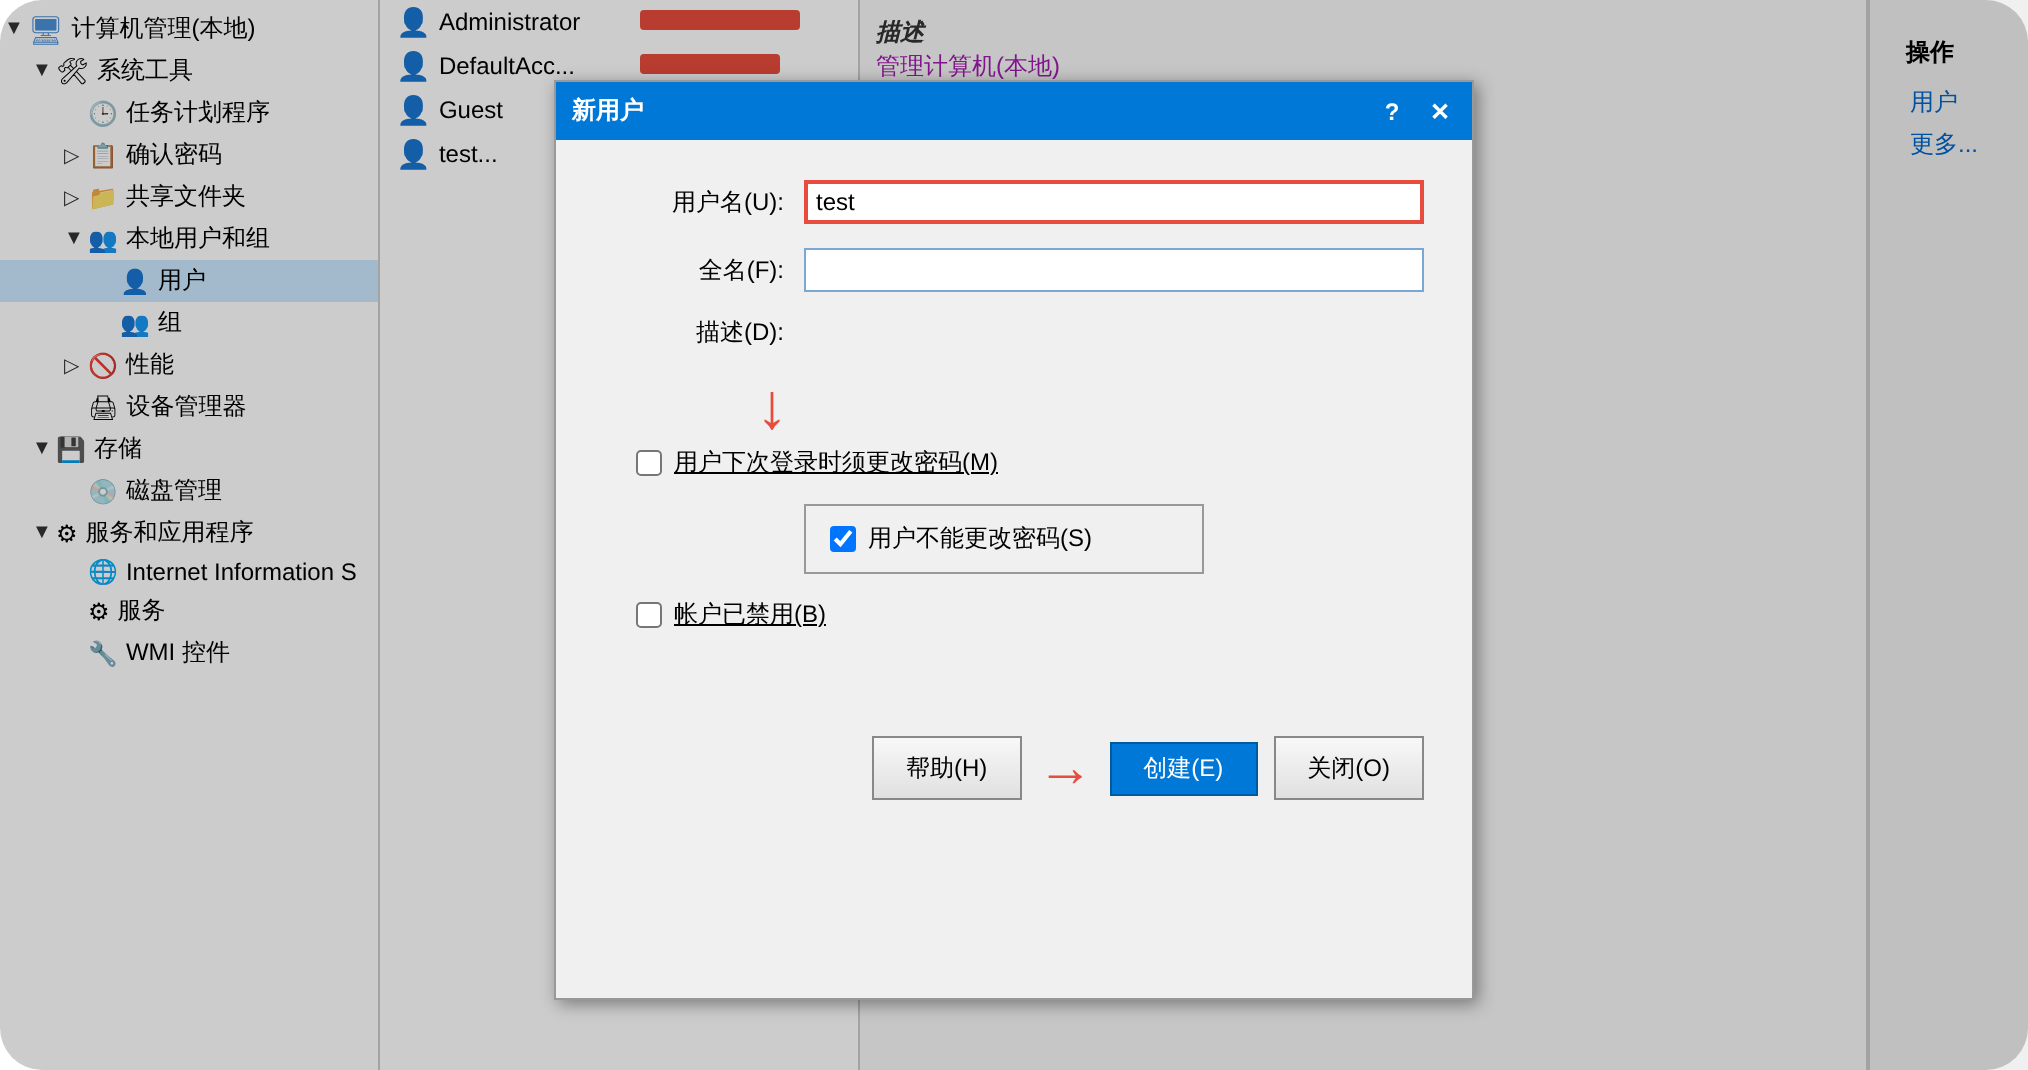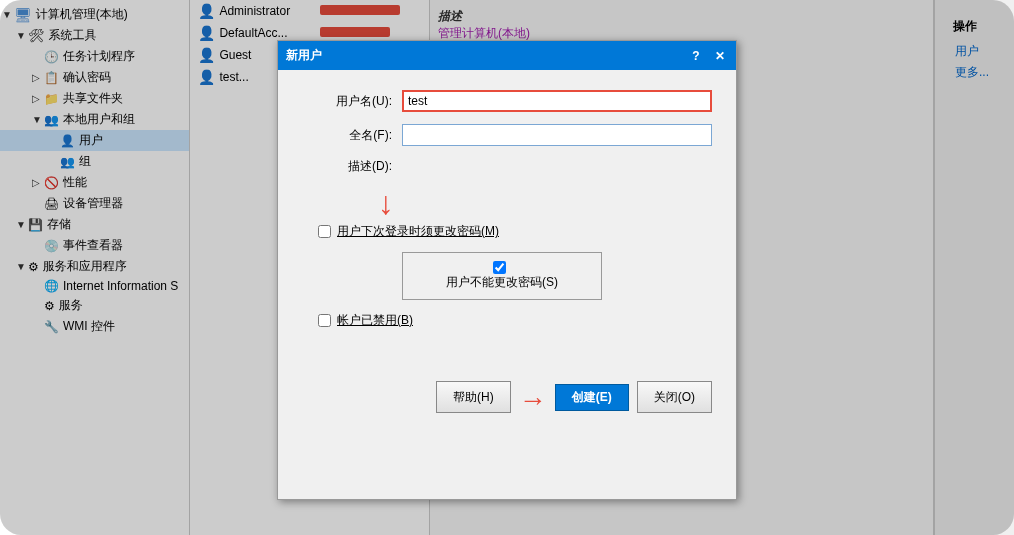--- a/index.html
+++ b/index.html
@@ -173,21 +173,20 @@
       padding: 8px 12px;
       margin-bottom: 12px;
       width: 200px;
       margin-left: 100px;
     }
     .checkbox-row {
       display: flex;
       align-items: center;
       margin-bottom: 6px;
       font-size: 12px;
-      flex-direction: column;
     }
     .checkbox-row:last-child { margin-bottom: 0; }
     .checkbox-row input[type=checkbox] { margin-right: 6px; }
     .checkbox-standalone {
       display: flex;
       align-items: center;
       font-size: 12px;
       margin-bottom: 12px;
       padding-left: 16px;
       text-decoration: underline;
@@ -205,21 +204,20 @@
       font-size: 12px;
       border: 1px solid #888;
       background: linear-gradient(to bottom, #f8f8f8, #e0e0e0);
       cursor: pointer;
       min-width: 60px;
     }
     .footer-btn.primary {
       background: #0078d7;
       color: #fff;
       border-color: #005a9e;
-      font-weight: bold;
     }
   </style>
 </head>
 <body>
 
 <div class="left-panel">
 
   <div class="tree-item" style="padding-left:2px;">
     <span class="expand-arrow">▼</span>
     <span style="margin-right:4px; font-size:14px; color:#4a90d9;">🖥</span>
@@ -273,21 +271,21 @@
   </div>
 
   <div class="tree-item indent1">
     <span class="expand-arrow">▼</span>
     <span style="margin-right:4px; font-size:12px;">💾</span>
     <span class="tree-label">存储</span>
   </div>
   <div class="tree-item indent2">
     <span class="expand-arrow" style="visibility:hidden;">▷</span>
     <span style="margin-right:4px; font-size:12px;">💿</span>
-    <span class="tree-label">事件查看器</span>
+    <span class="tree-label">磁盘管理</span>
   </div>
 
   <div class="tree-item indent1">
     <span class="expand-arrow">▼</span>
     <span style="margin-right:4px; font-size:12px;">⚙</span>
     <span class="tree-label">服务和应用程序</span>
   </div>
   <div class="tree-item indent2">
     <span class="expand-arrow" style="visibility:hidden;">▷</span>
     <span style="margin-right:4px; font-size:12px; color:#4a90d9;">🌐</span>

